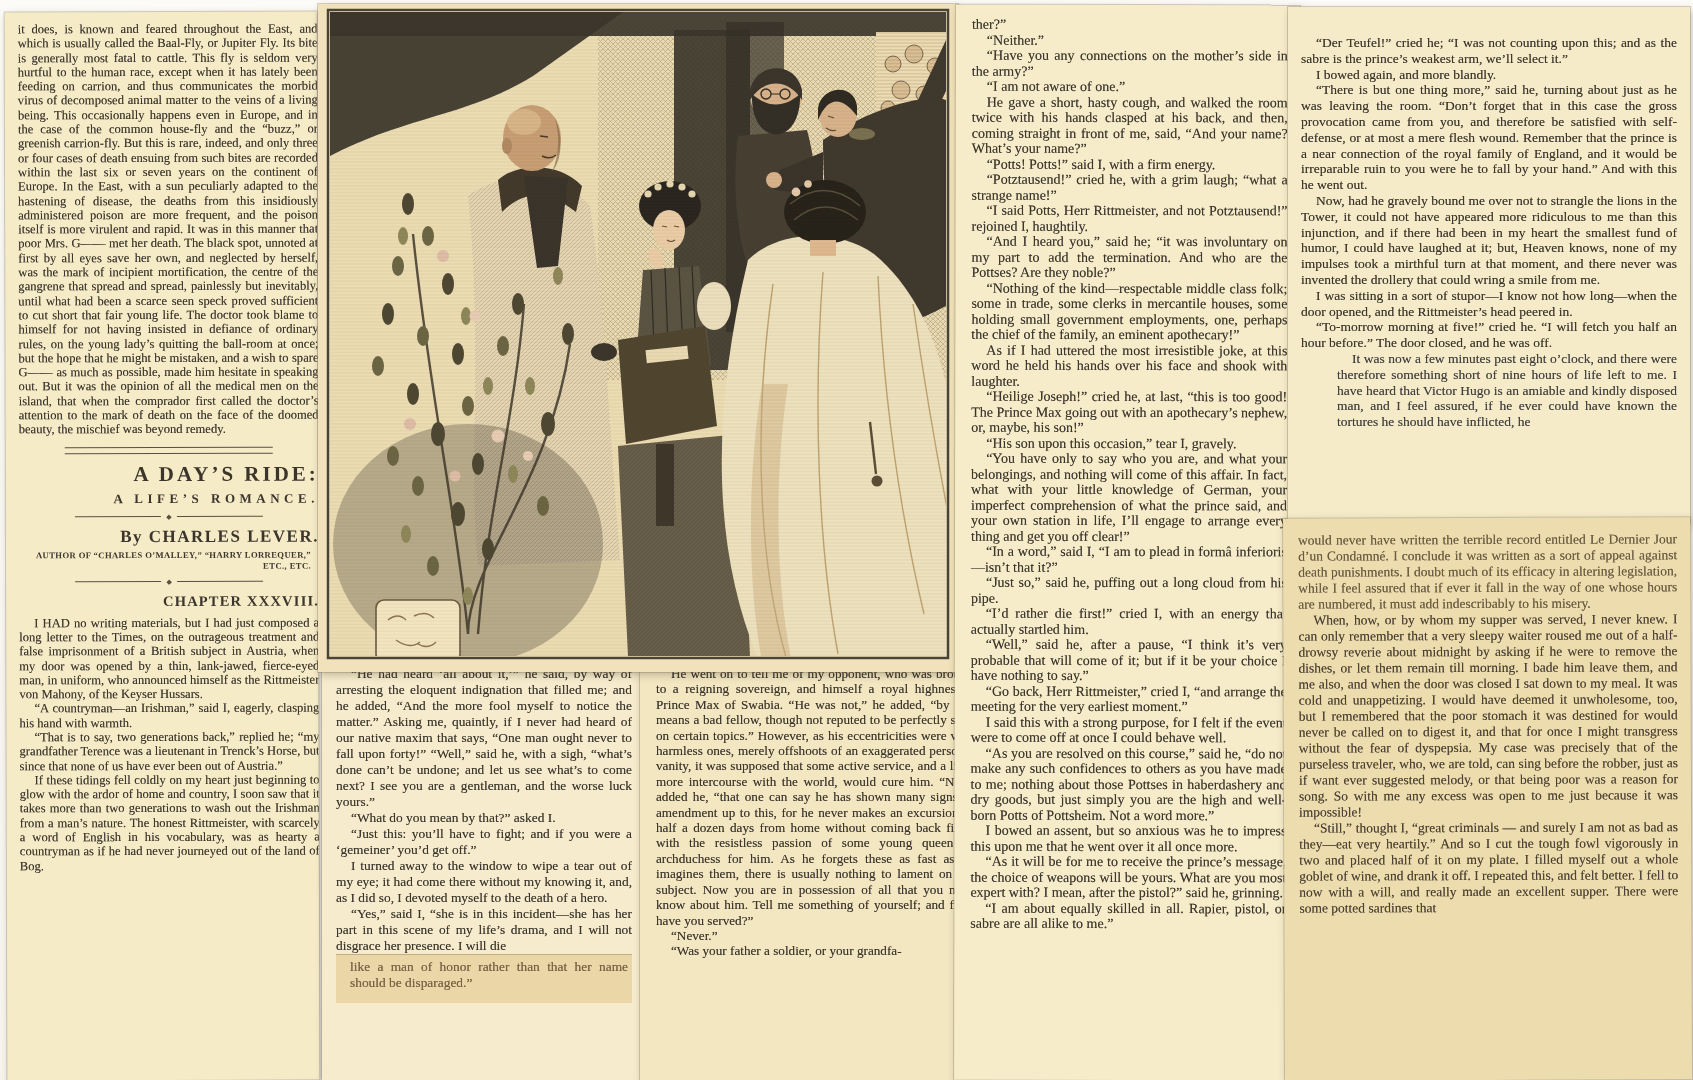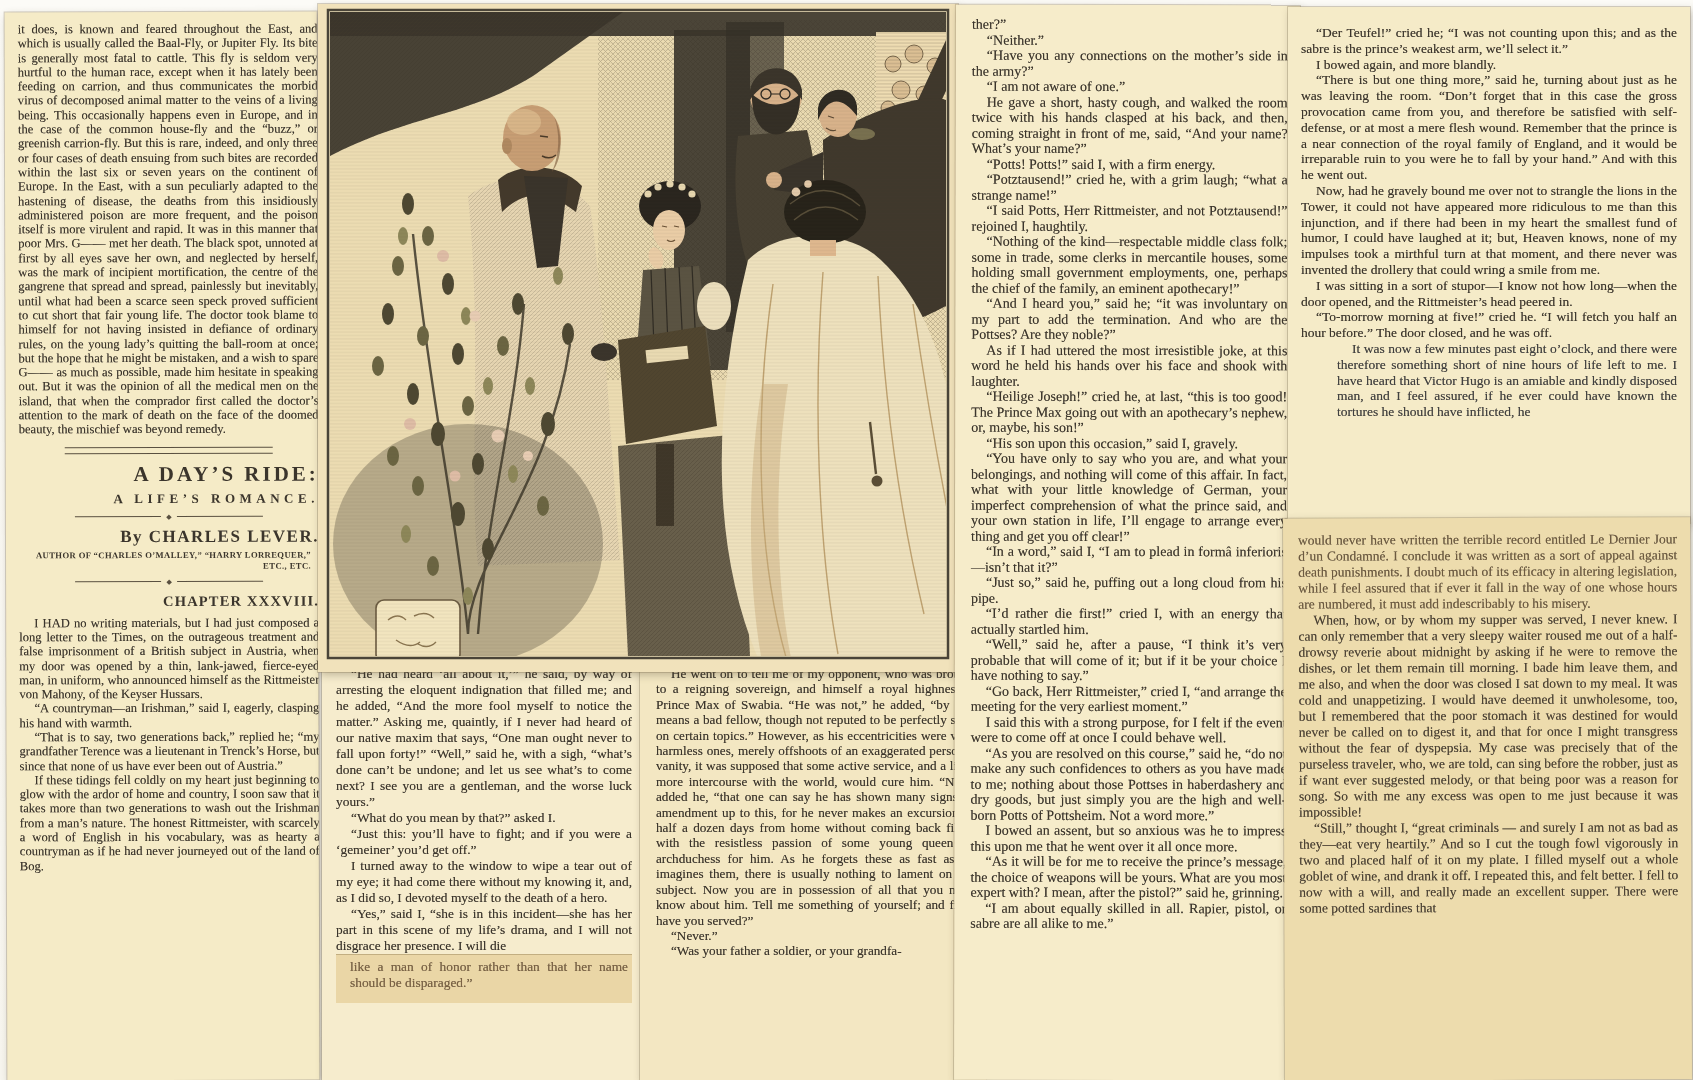--- a/index.html
+++ b/index.html
@@ -32,21 +32,21 @@
   #clip-col2a{left:322px;top:648px;width:322px;height:432px;padding:18px 12px 0 14px;z-index:2;background:#f6eccd;}
   #clip-col2a p.par{font-size:13.4px;line-height:16px;}
   .tanstrip{background:#ead6a6;color:#7b6244;margin:6px -12px 0 -14px;padding:5px 4px 12px 14px;
     box-shadow:inset 0 1px 0 rgba(120,100,60,.35);}
   #clip-col2b{left:640px;top:640px;width:346px;height:440px;padding:26px 12px 0 16px;z-index:3;background:#f3e7c2;}
   #clip-col2b p.par{font-size:13.2px;line-height:15.4px;}
   
   #clip-col3{left:955px;top:5px;width:344px;height:1075px;padding:12px 12px 0 16px;z-index:5;background:#f6ecca;transform:rotate(.1deg);}
   #clip-col3 p.par{font-size:14px;line-height:15.5px;}
   
-  #clip-col4a{left:1288px;top:7px;width:402px;height:516px;padding:18px 13px 0 13px;z-index:6;background:#f5ebc8;}
+  #clip-col4a{left:1288px;top:7px;width:402px;height:516px;padding:28px 13px 0 13px;z-index:6;background:#f5ebc8;}
   #clip-col4a p.par{font-size:13.5px;line-height:15.8px;}
   #clip-col4a p.fade{color:#404040;margin-left:36px;}
   #clip-col4b{left:1284px;top:518px;width:407px;height:562px;padding:14px 13px 0 15px;z-index:7;background:#eddcad;transform:rotate(-.2deg);}
   #clip-col4b p.par{font-size:13.5px;line-height:16px;color:#4a4033;}
   #clip-col4b p.fade{color:#6d5a40;}
   svg{display:block;}
 </style>
 </head>
 <body>
 
@@ -276,25 +276,25 @@
   <div class="clip" id="clip-col3">
     <div class="inner">
       <p class="par noind">ther?”</p>
       <p class="par">“Neither.”</p>
       <p class="par">“Have you any connections on the mother’s side in the army?”</p>
       <p class="par">“I am not aware of one.”</p>
       <p class="par">He gave a short, hasty cough, and walked the room twice with his hands clasped at his back, and then, coming straight in front of me, said, “And your name?   What’s your name?”</p>
       <p class="par">“Potts! Potts!” said I, with a firm energy.</p>
       <p class="par">“Potztausend!” cried he, with a grim laugh; “what a strange name!”</p>
       <p class="par">“I said Potts, Herr Rittmeister, and not Potztausend!” rejoined I, haughtily.</p>
+      <p class="par">“And I heard you,” said he; “it was involuntary on my part to add the termination.  And who are the Pottses?  Are they noble?”</p>
       <p class="par">“Nothing of the kind—respectable middle class folk; some in trade, some clerks in mercantile houses, some holding small government employments, one, perhaps the chief of the family, an eminent apothecary!”</p>
-      <p class="par">“And I heard you,” said he; “it was involuntary on my part to add the termination.  And who are the Pottses?  Are they noble?”</p>
       <p class="par">As if I had uttered the most irresistible joke, at this word he held his hands over his face and shook with laughter.</p>
       <p class="par">“Heilige Joseph!” cried he, at last, “this is too good!  The Prince Max going out with an apothecary’s nephew, or, maybe, his son!”</p>
-      <p class="par">“His son upon this occasion,” said I, gravely.</p>
+      <p class="par">“His son upon this occasion,” tear I, gravely.</p>
       <p class="par">“You have only to say who you are, and what your belongings, and nothing will come of this affair.  In fact, what with your little knowledge of German, your imperfect comprehension of what the prince said, and your own station in life, I’ll engage to arrange every thing and get you off clear!”</p>
       <p class="par">“In a word,” said I, “I am to plead in formâ inferioris—isn’t that it?”</p>
       <p class="par">“Just so,” said he, puffing out a long cloud from his pipe.</p>
       <p class="par">“I’d rather die first!” cried I, with an energy that actually startled him.</p>
       <p class="par">“Well,” said he, after a pause, “I think it’s very probable that will come of it; but if it be your choice I have nothing to say.”</p>
       <p class="par">“Go back, Herr Rittmeister,” cried I, “and arrange the meeting for the very earliest moment.”</p>
       <p class="par">I said this with a strong purpose, for I felt if the event were to come off at once I could behave well.</p>
       <p class="par">“As you are resolved on this course,” said he, “do not make any such confidences to others as you have made to me; nothing about those Pottses in haberdashery and dry goods, but just simply you are the high and well-born Potts of Pottsheim.  Not a word more.”</p>
       <p class="par">I bowed an assent, but so anxious was he to impress this upon me that he went over it all once more.</p>
       <p class="par">“As it will be for me to receive the prince’s message, the choice of weapons will be yours. What are you most expert with?  I mean, after the pistol?” said he, grinning.</p>

